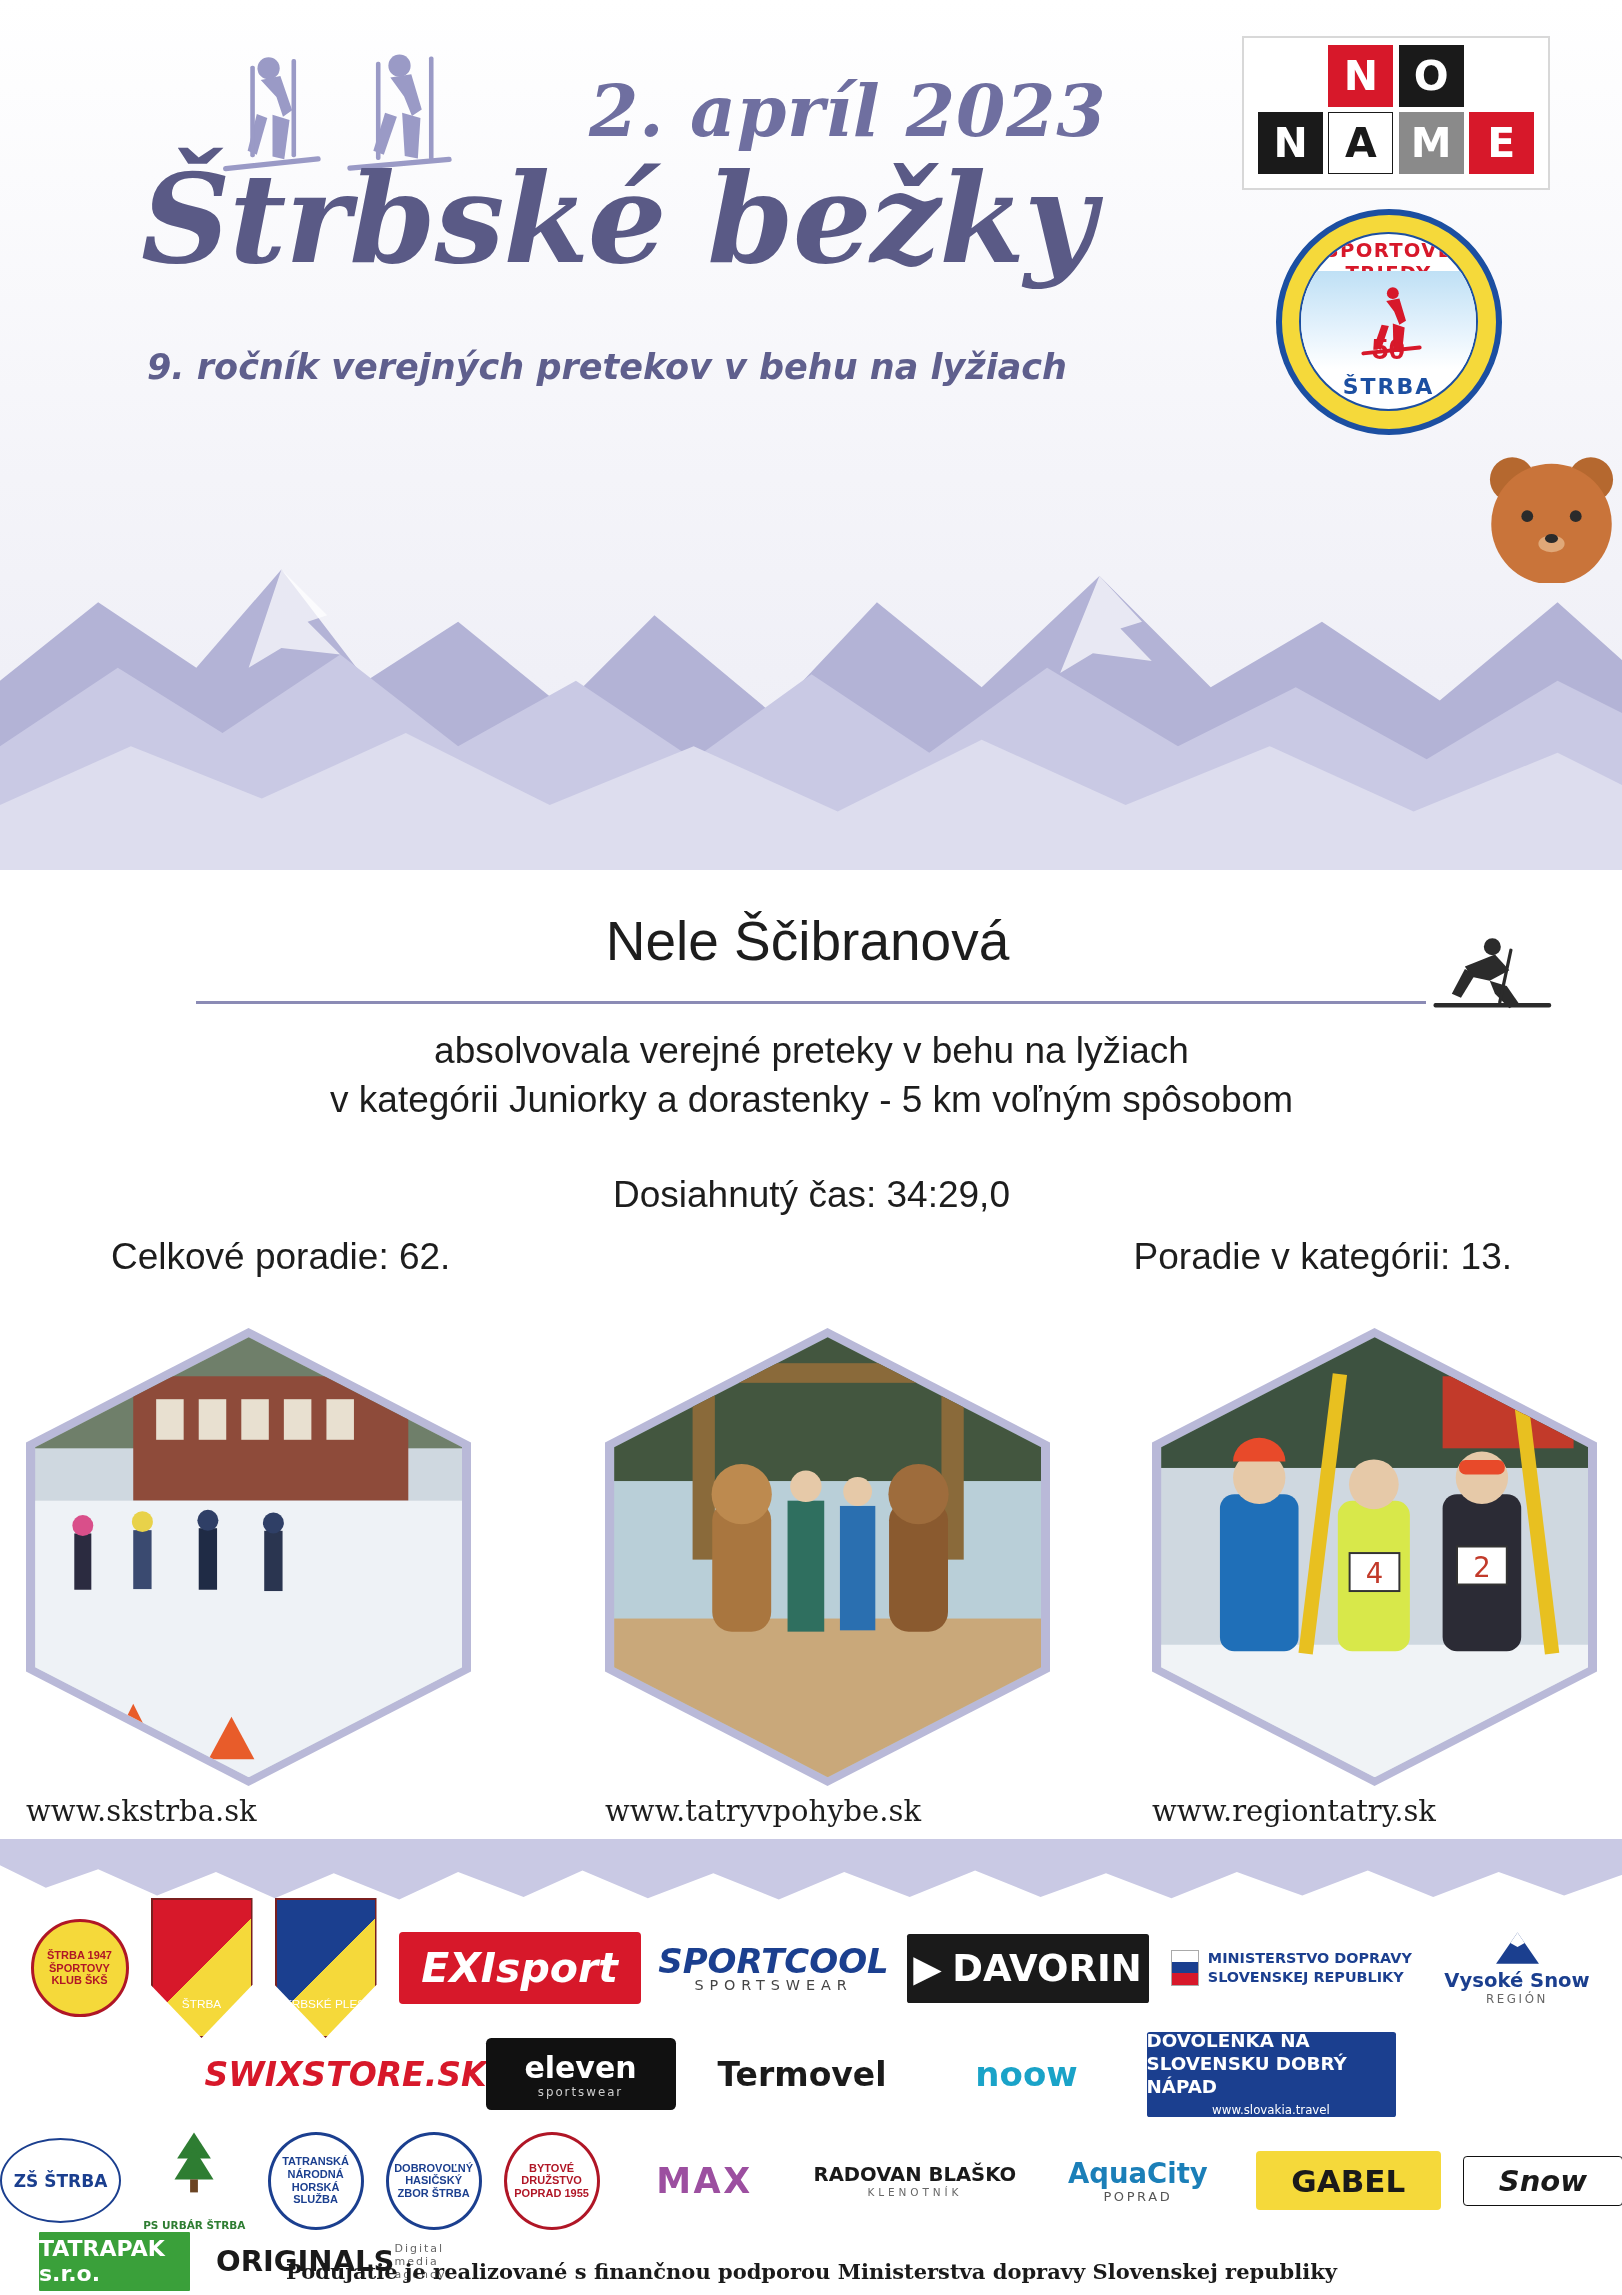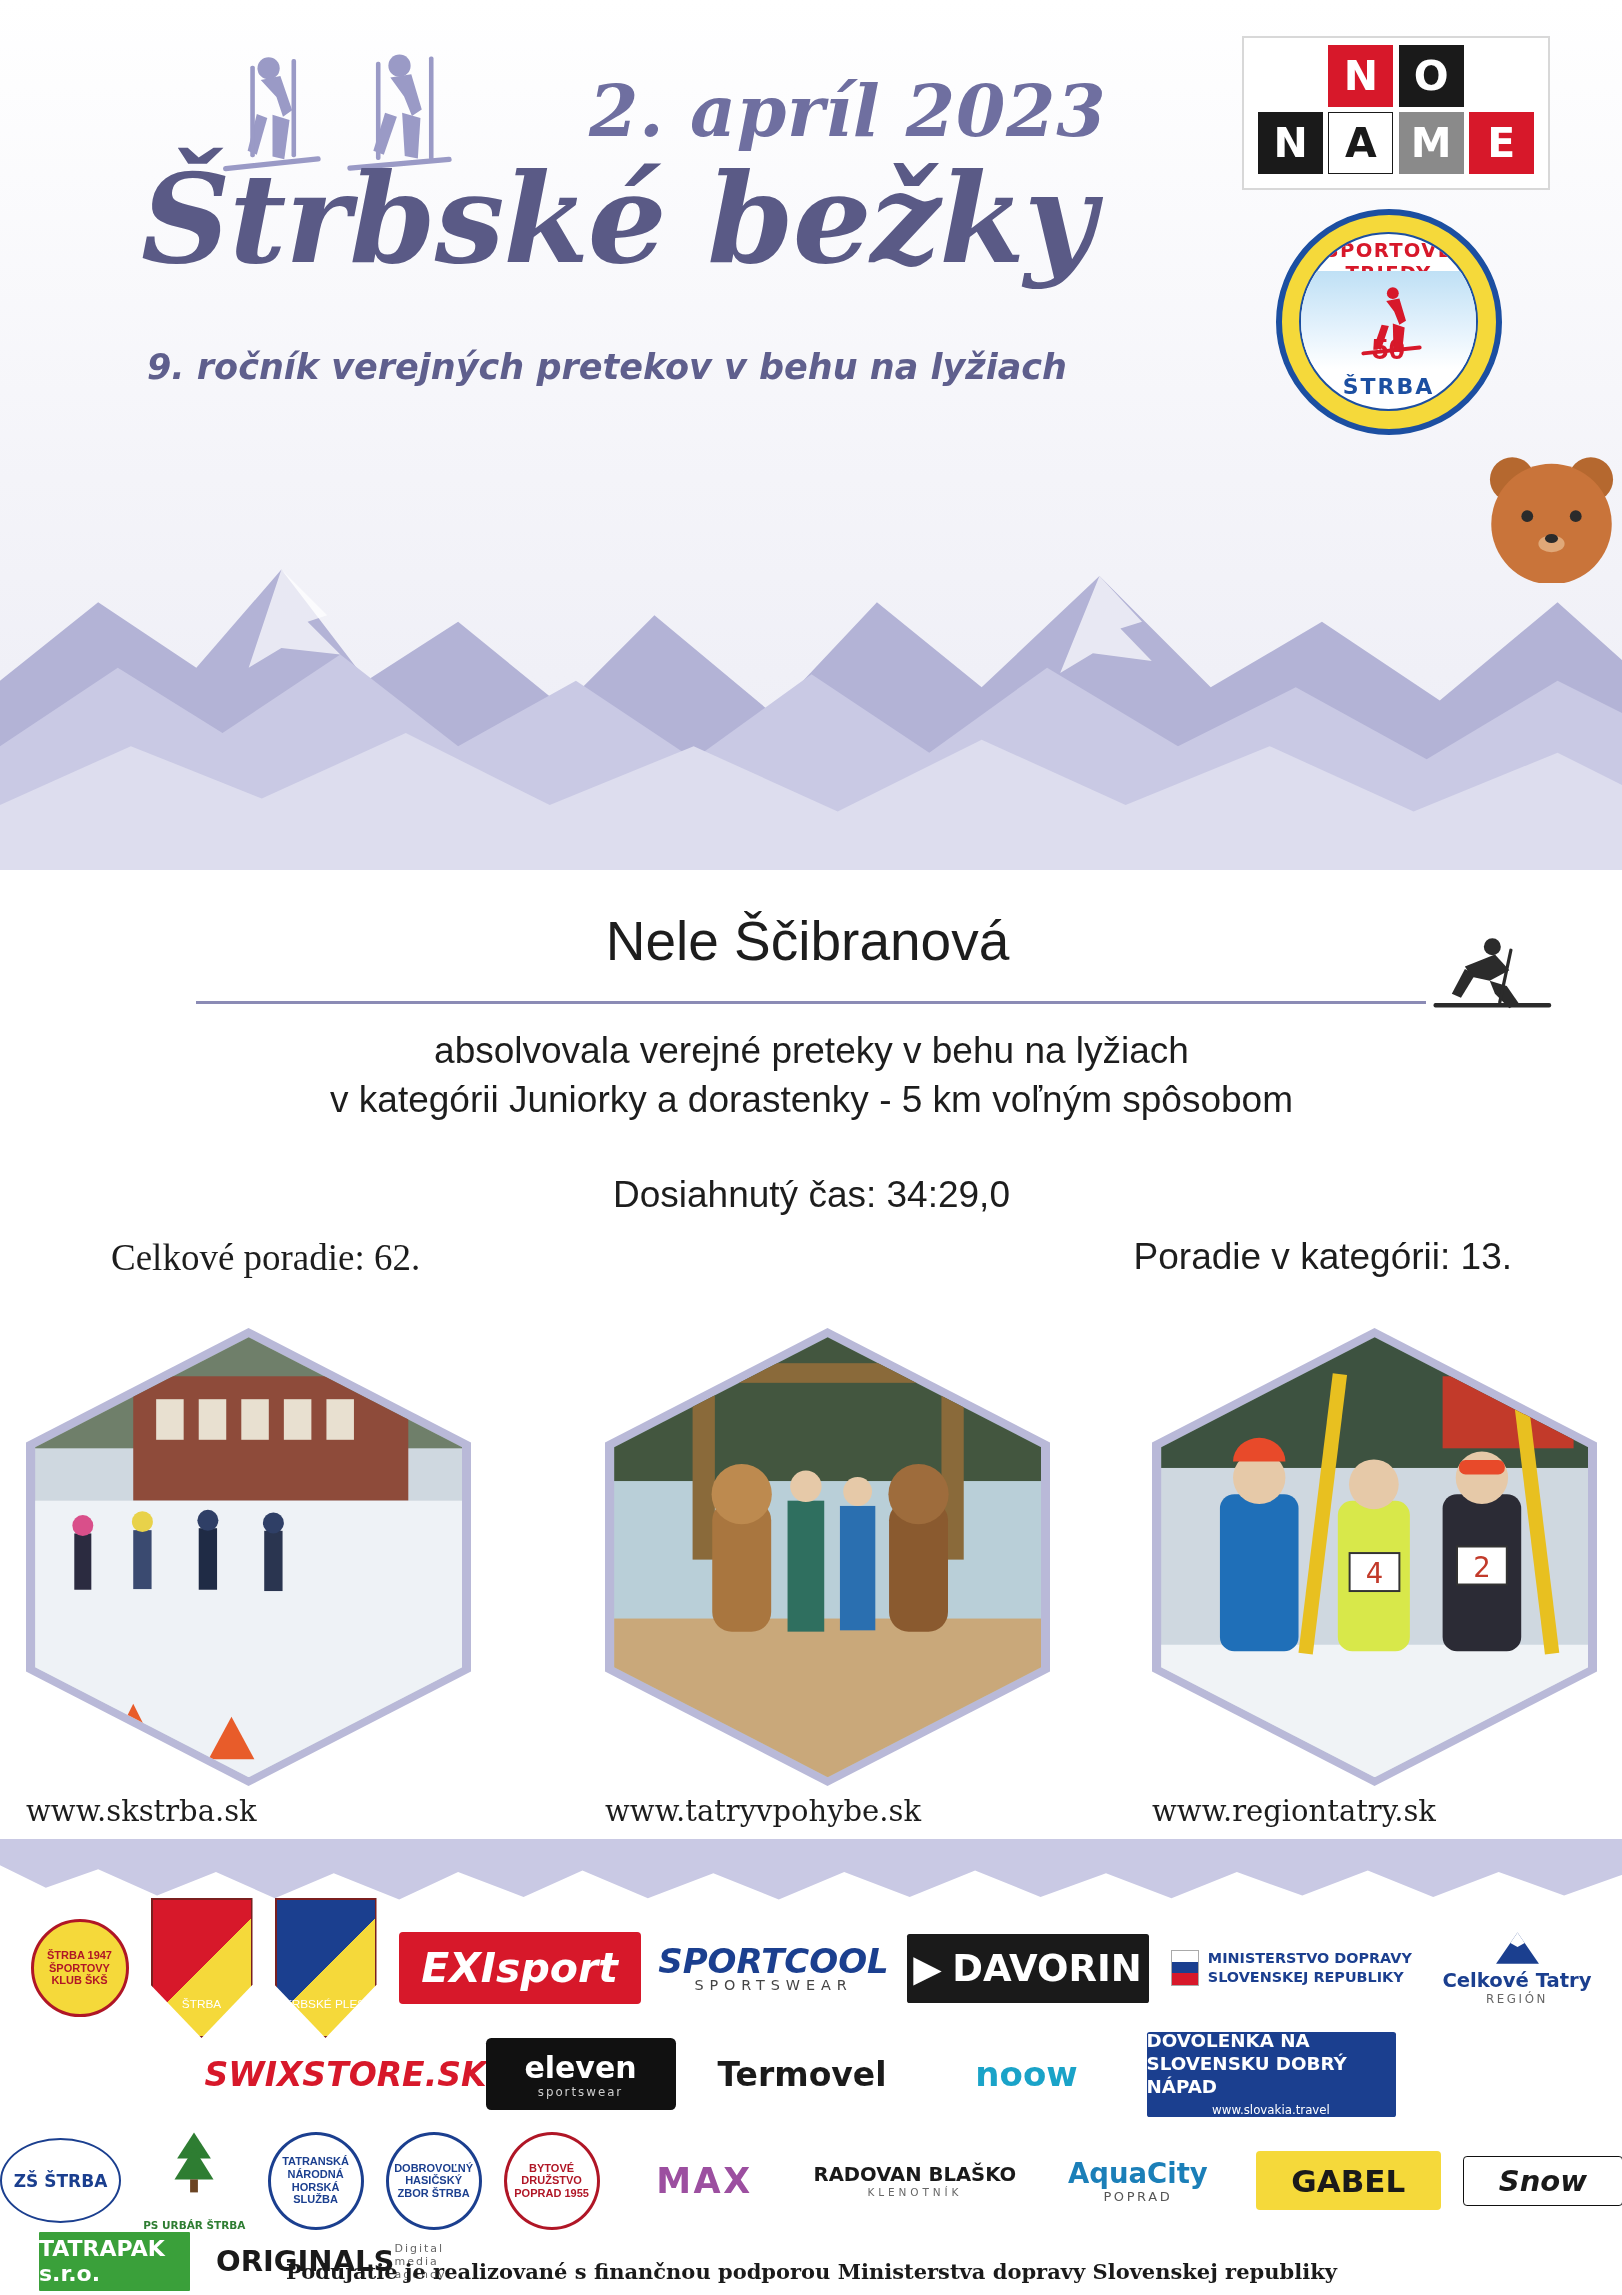--- a/index.html
+++ b/index.html
@@ -232,21 +232,20 @@
     width: 1623px;
     text-align: center;
     font-size: 37px;
     color: #1d1d1d;
   }
   .rank-overall {
     position: absolute;
     left: 111px; top: 366px;
     font-size: 37px;
     color: #1d1d1d;
-    font-family: Liberation Serif, serif;
   }
   .rank-category {
     position: absolute;
     right: 111px; top: 366px;
     font-size: 37px;
     color: #1d1d1d;
   }
 
   
   .photos {
@@ -676,21 +675,21 @@
       </div>
       <div class="logo lg-minister">
         <span class="flag"></span>
         <span class="txt">MINISTERSTVO DOPRAVY SLOVENSKEJ REPUBLIKY</span>
       </div>
       <div class="logo lg-vt">
         <svg width="59" height="39" viewBox="0 0 90 60">
           <polygon points="45,4 78,52 12,52" fill="#1b3f8f"></polygon>
           <polygon points="45,4 56,20 45,26 34,20" fill="#ffffff"></polygon>
         </svg>
-        <span>Celkové Tatry</span>
+        <span>Vysoké Snow</span>
         <small>REGIÓN</small>
       </div>
     </div>
 
     <div class="srow r2">
       <div class="logo lg-swix">SWIXSTORE.SK</div>
       <div class="logo lg-eleven">
         <span>eleven</span>
         <small>sportswear</small>
       </div>

